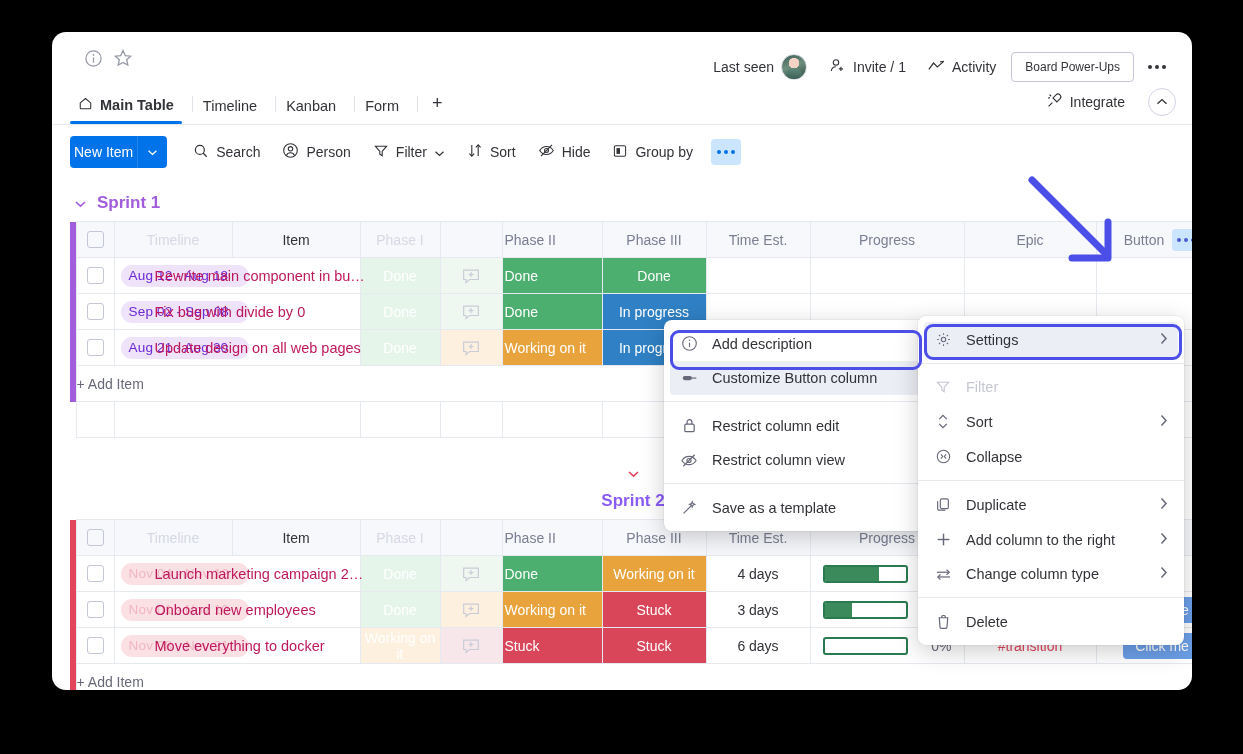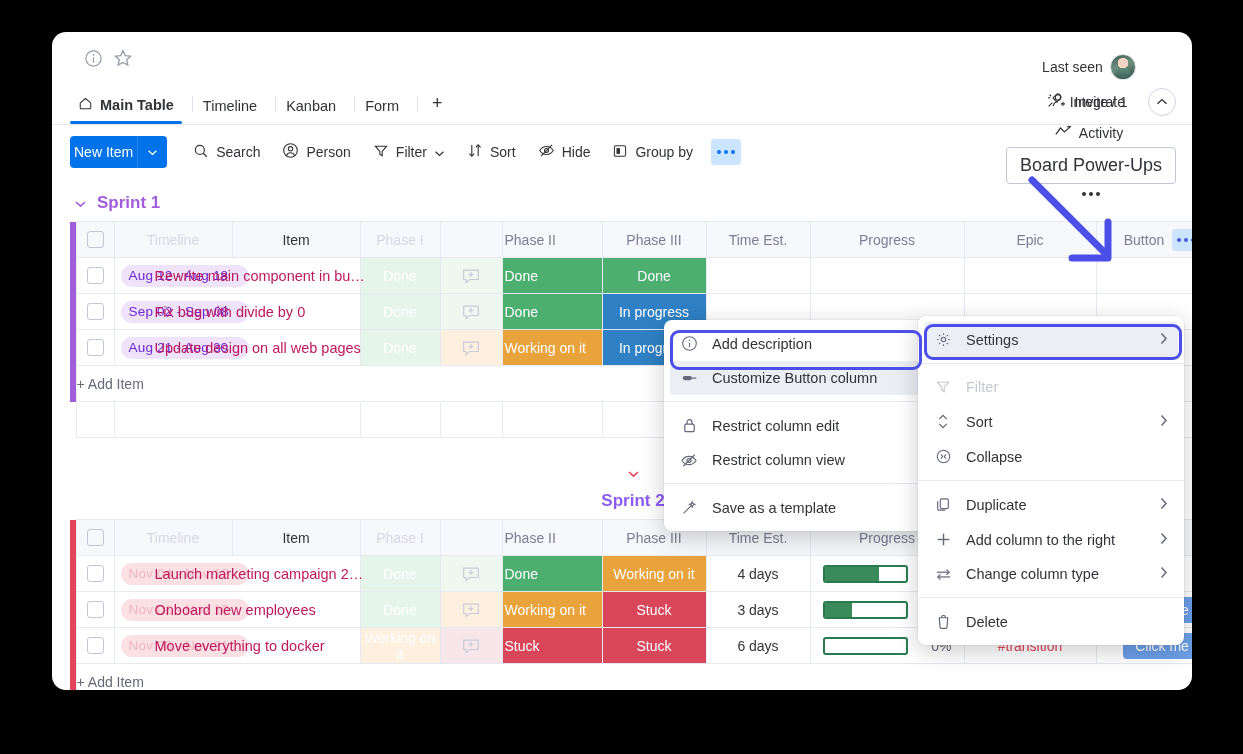--- a/index.html
+++ b/index.html
@@ -25,41 +25,41 @@
   .board-head { position: relative; height: 92px; }
   .title-row { display: flex; align-items: center; padding: 16px 0 0 18px; }
   .board-title {
     font-size: 29px; font-weight: bold; color: #323338; letter-spacing: -0.4px;
   }
   .title-ico { margin-left: 14px; color: #9699a6; display: flex; align-items: center; }
   .title-ico.star { margin-left: 10px; }
 
   .head-right {
     position: absolute; right: 16px; top: 16px;
-    display: flex; align-items: center; gap: 0px; flex-direction: column;
+    display: flex; align-items: center; gap: 0px;
   }
   .hr-item {
     display: flex; align-items: center; gap: 7px;
     font-size: 14px; color: #323338; padding: 6px 11px; border-radius: 4px;
     white-space: nowrap;
   }
   .avatar {
     width: 26px; height: 26px; border-radius: 50%;
     background: radial-gradient(circle at 50% 34%, #f3d4c4 0 26%, transparent 27%),
                 linear-gradient(160deg,#3d5d54 0%,#6d8f7e 45%,#2f4a43 100%);
     border: 1px solid #d8dce3; overflow: hidden; position: relative; flex: none;
   }
   .avatar::after{
     content:""; position:absolute; left:50%; top:56%; width:17px; height:14px;
     transform: translateX(-50%); border-radius: 9px 9px 0 0;
     background: linear-gradient(180deg,#5f8b7c,#33534a);
   }
   .powerups {
     border: 1px solid #c3c6d4; border-radius: 4px; padding: 7px 13px;
-    font-size: 18px; color: #323338; margin-left: 4px; background:#fff;
+    font-size: 12px; color: #323338; margin-left: 4px; background:#fff;
   }
   .dots-btn { display:flex; gap:3px; align-items:center; padding: 8px 10px; margin-left: 4px; }
   .dots-btn i { width:4px; height:4px; border-radius:50%; background:#323338; display:block; }
 
   
   .tabs-row {
     position: absolute; left: 18px; top: 55px; right: 16px;
     display: flex; align-items: flex-end; height: 37px;
   }
   .tab {

